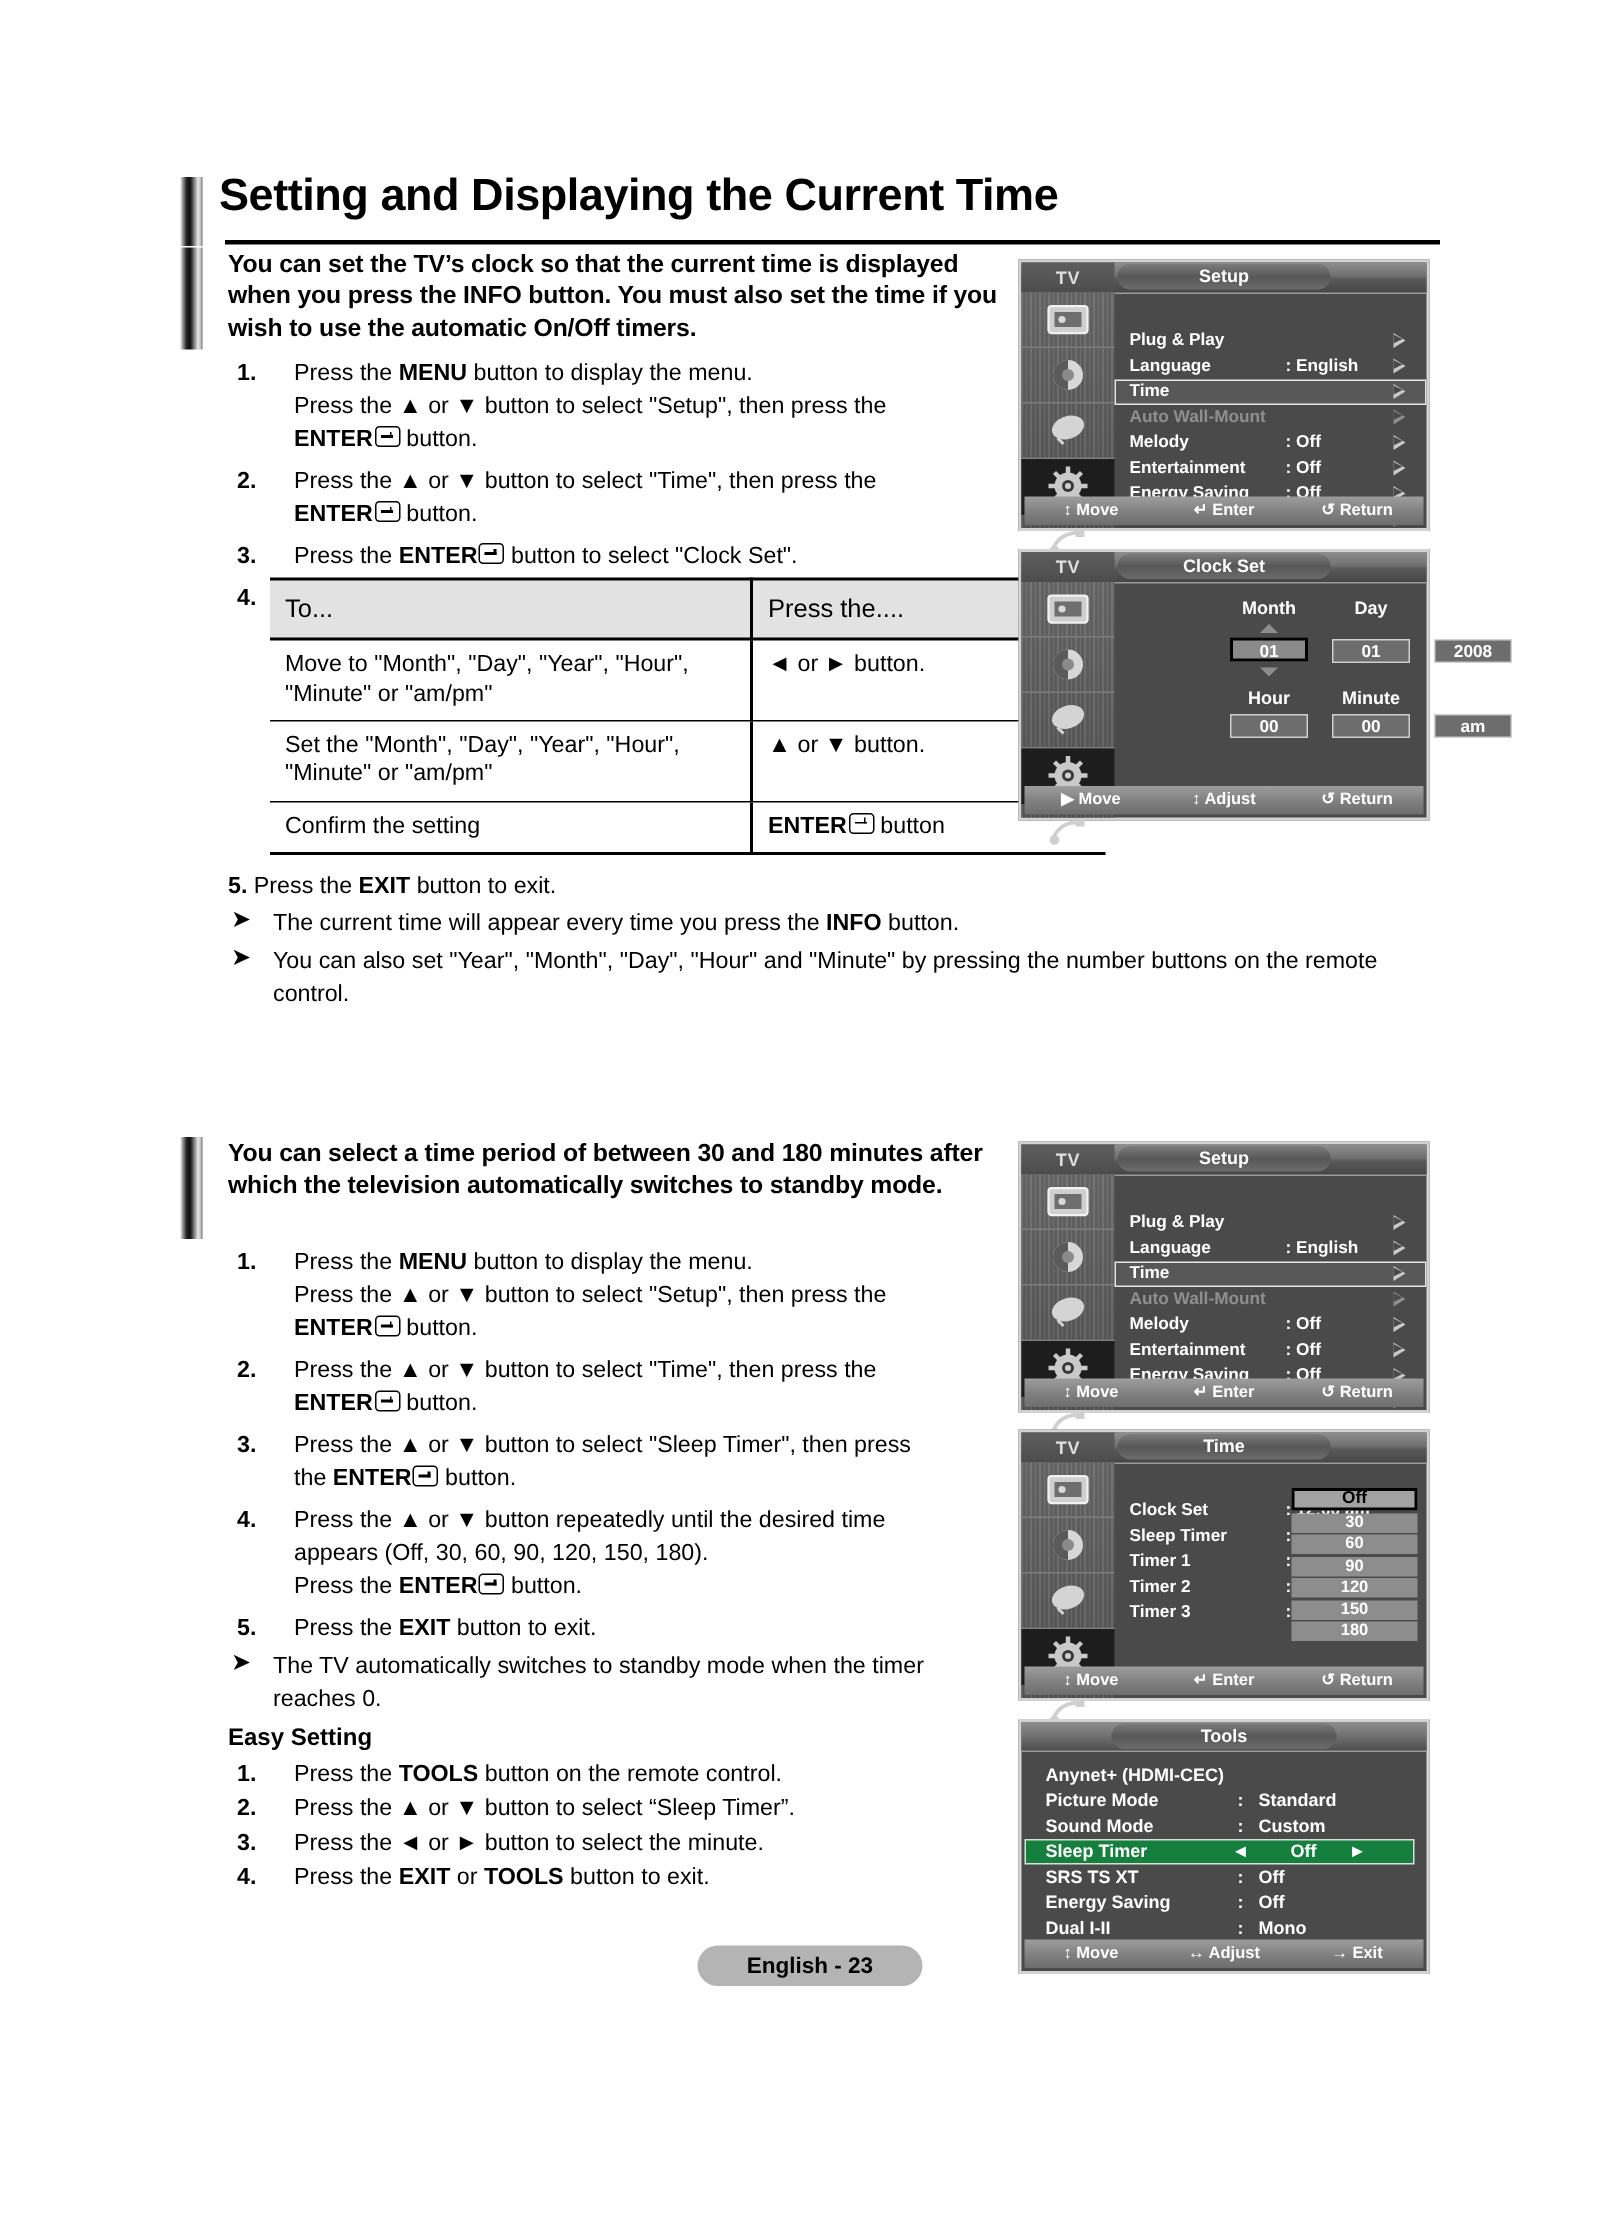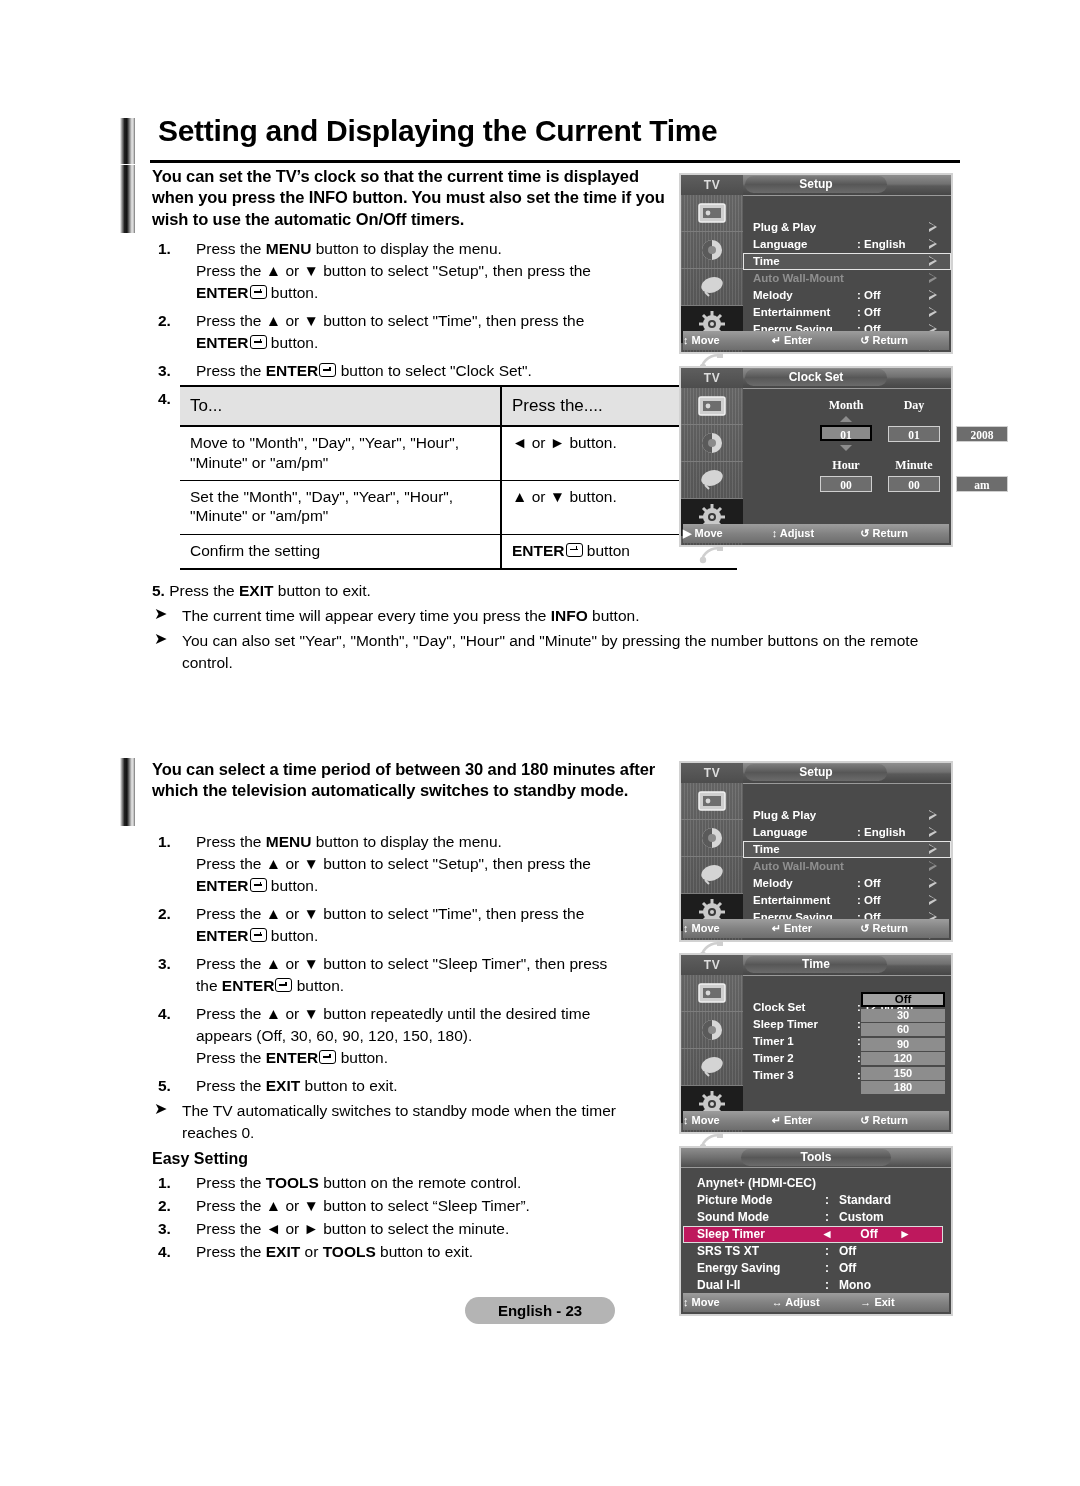--- a/index.html
+++ b/index.html
@@ -34,21 +34,21 @@
     position: absolute;
     left: 0; top: 0;
     width: 15px;
     height: 100%;
     background: linear-gradient(to right,
        #ffffff 0%, #9a9a9a 12%, #202020 30%, #111111 46%,
        #777777 62%, #e8e8e8 80%, #bdbdbd 92%, #6e6e6e 100%);
   }
   .heading-title {
     position: absolute;
-    left: 38px;
+    left: 26px;
     top: -4px;
     font-size: 30px;
     font-weight: bold;
     letter-spacing: -0.3px;
     white-space: nowrap;
   }
   .heading-rule {
     position: absolute;
     left: 30px;
     top: 42px;
@@ -223,21 +223,21 @@
     height: 19px;
     line-height: 19px;
     background: linear-gradient(to bottom, #9d9d9d 0%, #828282 50%, #6d6d6d 100%);
     color: #ffffff;
     font-size: 11px;
     display: flex;
     align-items: center;
   }
   .osd-bottom span.seg {
     flex: 1;
-    text-align: left;
+    text-align: center;
     white-space: nowrap;
   }
 
   .mrow {
     position: relative;
     height: 17px;
     line-height: 17px;
     padding-left: 10px;
     white-space: nowrap;
   }
@@ -334,21 +334,21 @@
     height: 17px;
     line-height: 17px;
     padding-left: 14px;
     font-size: 12px;
     white-space: nowrap;
   }
   .trow .tl { display: inline-block; width: 118px; }
   .trow .tc { display: inline-block; width: 24px; text-align: center; }
   .trow .tv2 { display: inline-block; }
   .trow.hl {
-    background: #be185d;
+    background: #15803d;
     outline: 1.5px solid #dcdcdc;
     outline-offset: -1px;
     margin-right: 6px;
   }
 
   .page-badge {
     position: absolute;
     width: 150px;
     height: 27px;
     line-height: 27px;
@@ -642,21 +642,21 @@
       </div>
       <div class="osd-icon" style="border-bottom:none;">
         <svg width="28" height="22" viewBox="0 0 28 22">
             <path d="M4 16 C8 6, 18 4, 24 6" stroke="#cfcfcf" stroke-width="2.5" fill="none"></path>
             <circle cx="5" cy="17" r="3.2" fill="#cfcfcf"></circle>
             <rect x="19" y="3" width="6" height="5" fill="#cfcfcf"></rect>
           </svg>
       </div>
     </div>
     <div class="osd-body">
-      <div class="clk" style="width:200px; height:120px;font-family:Liberation Serif, serif;">
+      <div class="clk" style="width:200px; height:120px;">
         <div class="clk-lbl" style="left:0px;   top:0px;">Month</div>
         <div class="clk-lbl" style="left:68px;  top:0px;">Day</div>
         <div class="clk-lbl" style="left:136px; top:0px;">Year</div>
 
         <div class="clk-caret up" style="left:25px; top:18px;"></div>
         <div class="clk-box sel" style="left:5px;   top:27px;">01</div>
         <div class="clk-caret down" style="left:25px; top:47px;"></div>
         <div class="clk-box" style="left:73px;  top:28px;">01</div>
         <div class="clk-box" style="left:141px; top:28px;">2008</div>
 

